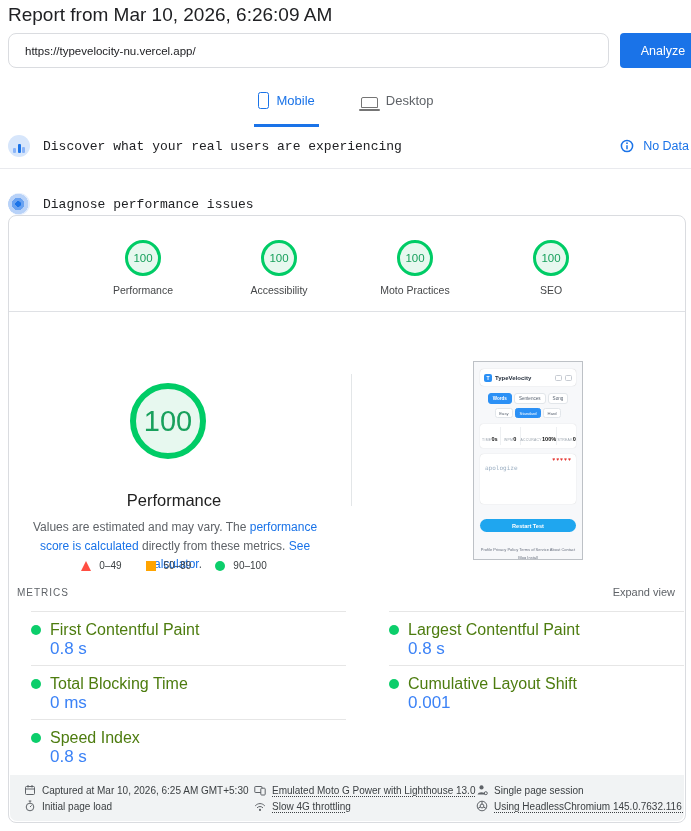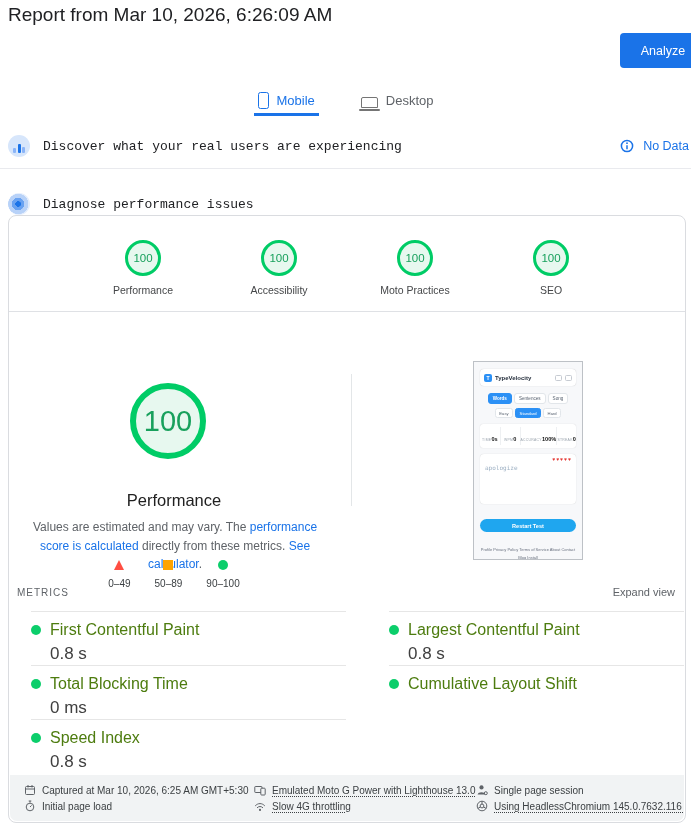--- a/index.html
+++ b/index.html
@@ -13,21 +13,21 @@
   
   .url-input{position:absolute;left:8px;top:33px;width:601px;height:35px;border:1px solid #dadce0;
              border-radius:8px;padding:0 16px;font-size:11.5px;color:#202124;outline:none;
              font-family:"Liberation Sans",sans-serif;background:#fff;}
   .analyze-btn{position:absolute;left:620px;top:33px;width:86px;height:35px;background:#1a73e8;
                color:#fff;border:none;border-radius:4px;font-size:12.5px;font-weight:500;
                font-family:"Liberation Sans",sans-serif;cursor:pointer;}
 
   
   .tabs{position:absolute;top:86px;left:0;right:0;display:flex;justify-content:center;gap:38px;}
-  .tab{display:flex;align-items:center;gap:8px;padding:6px 4px 4px 4px;border-bottom:3px solid transparent;
+  .tab{display:flex;align-items:center;gap:8px;padding:6px 4px 15px 4px;border-bottom:3px solid transparent;
        font-size:13px;color:#5f6368;cursor:pointer;}
   .tab.active{color:#1a73e8;border-bottom-color:#1a73e8;border-radius:0;}
   .icon-phone{display:inline-block;width:11px;height:17px;border:1.6px solid #1a73e8;border-radius:2.5px;}
   .icon-laptop{position:relative;display:inline-block;width:17px;height:11px;border:1.6px solid #757575;
                border-radius:2px 2px 0 0;margin-top:3px;}
   .icon-laptop::after{content:"";position:absolute;left:-3px;right:-3px;bottom:-4px;height:2px;background:#757575;border-radius:1px;}
 
   
   .section-row{position:absolute;left:8px;right:0;height:30px;display:flex;align-items:center;}
   .row-discover{top:131px;}
@@ -60,21 +60,21 @@
   
   .big-circle{position:absolute;left:121px;top:167px;width:76px;height:76px;border:6px solid #00cc66;
               border-radius:50%;background:#e7f8ef;display:flex;align-items:center;justify-content:center;
               font-size:29px;color:#18a05c;}
   .perf-title{position:absolute;left:45px;top:275px;width:240px;text-align:center;font-size:16.5px;color:#212121;}
   .disclaimer{position:absolute;left:8px;top:302px;width:316px;text-align:center;font-size:12px;
               line-height:1.55;color:#5f6368;}
   .disclaimer a{color:#1a73e8;text-decoration:none;cursor:pointer;}
   .legend{position:absolute;left:30px;top:344px;width:270px;display:flex;justify-content:center;gap:24px;
           font-size:10px;color:#3c4043;align-items:center;}
-  .legend-item{display:flex;align-items:center;gap:8px;flex-direction:column;}
+  .legend-item{display:flex;align-items:center;gap:8px;}
   .shape-tri{width:0;height:0;border-left:5.5px solid transparent;border-right:5.5px solid transparent;border-bottom:10px solid #ff4e42;}
   .shape-sq{width:10px;height:10px;background:#ffa400;}
   .shape-dot{width:10px;height:10px;border-radius:50%;background:#0cce6b;}
 
   
   .thumb{position:absolute;left:464px;top:145px;width:110px;height:199px;border:1px solid #bdc1c6;
          background:#f7f8fa;overflow:hidden;cursor:pointer;padding:7px 6px;}
   .t-header{background:#fff;border-radius:4px;box-shadow:0 0 1px rgba(0,0,0,.25);height:17px;
             display:flex;align-items:center;padding:0 4px;gap:3px;}
   .t-logo{width:8px;height:8px;background:#2b90f5;border-radius:2px;color:#fff;font-size:5px;font-weight:bold;
@@ -105,38 +105,39 @@
   .metrics-head{position:absolute;left:8px;right:10px;top:370px;display:flex;justify-content:space-between;align-items:center;}
   .metrics-label{font-size:10px;letter-spacing:1px;color:#5f6368;}
   .expand-view{font-size:11px;color:#5f6368;cursor:pointer;}
   .metric{position:absolute;height:54px;border-top:1px solid #e6e6e6;padding-top:9px;}
   .m-l{left:22px;width:315px;}
   .m-r{left:380px;width:295px;}
   .m-row1{top:395px;} .m-row2{top:449px;} .m-row3{top:503px;}
   .metric-name-row{display:flex;align-items:center;gap:9px;}
   .metric-dot{width:10px;height:10px;border-radius:50%;background:#0cce6b;flex:0 0 10px;}
   .metric-name{font-size:16px;color:#4d7c0f;}
-  .metric-value{margin-left:19px;margin-top:5px;font-size:17px;color:#404040;}
+  .metric-value{margin-left:19px;font-size:17px;color:#3b82f6;}
 
   
   .foot{position:absolute;left:1px;right:1px;bottom:1px;height:46px;background:#f1f3f4;
         border-radius:0 0 7px 7px;padding:7px 0 0 14px;display:grid;
         grid-template-columns:230px 222px 1fr;grid-template-rows:16px 16px;grid-auto-flow:column;
         overflow:hidden;}
   .foot-item{display:flex;align-items:center;gap:6px;font-size:10px;color:#3c4043;white-space:nowrap;overflow:hidden;}
   .foot-item svg{flex:0 0 12px;}
   .u-dot{text-decoration:underline;text-decoration-style:dotted;text-underline-offset:2px;cursor:pointer;}
 </style>
 </head>
 <body>
 
 <div id="app">
 
   <div class="report-title">Report from Mar 10, 2026, 6:26:09 AM</div>
 
+  <input class="url-input" value="https://typevelocity-nu.vercel.app/" style="">
   <button class="analyze-btn">Analyze</button>
 
   <div class="tabs">
     <div class="tab active">
       <span class="icon-phone"></span>
       <span>Mobile</span>
     </div>
     <div class="tab">
       <span class="icon-laptop"></span>
       <span>Desktop</span>
@@ -271,20 +272,21 @@
         <span class="metric-dot"></span>
         <span class="metric-name">Total Blocking Time</span>
       </div>
       <div class="metric-value">0 ms</div>
     </div>
     <div class="metric m-r m-row2">
       <div class="metric-name-row">
         <span class="metric-dot"></span>
         <span class="metric-name">Cumulative Layout Shift</span>
       </div>
+      <div class="metric-value">0.001</div>
     </div>
     <div class="metric m-l m-row3">
       <div class="metric-name-row">
         <span class="metric-dot"></span>
         <span class="metric-name">Speed Index</span>
       </div>
       <div class="metric-value">0.8 s</div>
     </div>
 
     <div class="foot">

